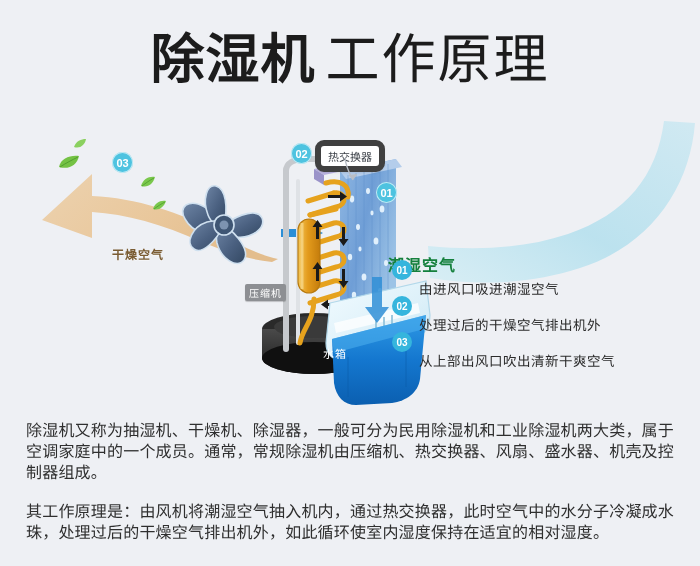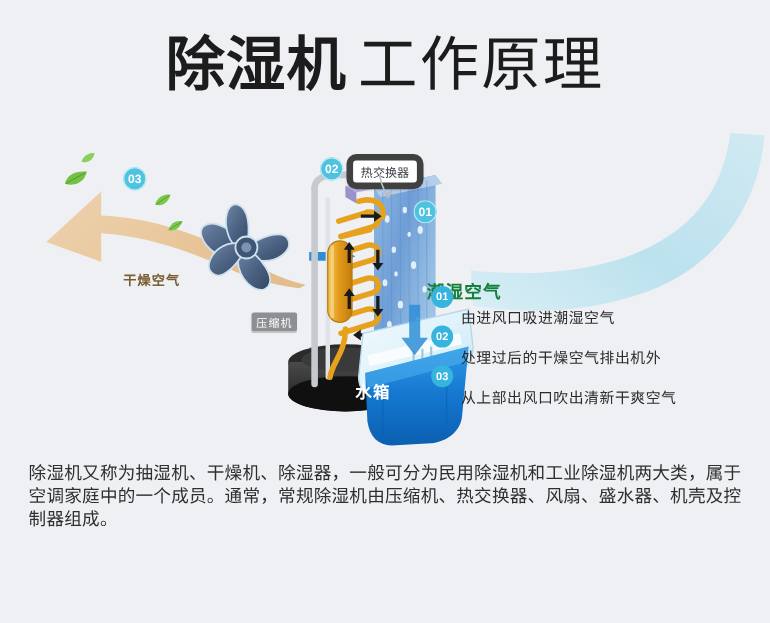--- a/index.html
+++ b/index.html
@@ -67,28 +67,28 @@
     padding:2px 7px;font-size:11px;color:#3a3f46;white-space:nowrap;
     box-shadow:0 1px 2px rgba(0,0,0,.08);
   }
   .callout-tail{
     position:absolute;left:343px;top:40px;width:14px;height:24px;
   }
 
   
   .machine{position:absolute;left:230px;top:35px;width:220px;height:255px;}
   .compressor-label{
-    position:absolute;left:229px;top:166px;
+    position:absolute;left:245px;top:166px;
     background:#8d8f93;color:#ffffff;font-size:10px;
     padding:1px 4px;border-radius:2px;letter-spacing:1px;
     box-shadow:0 1px 1px rgba(0,0,0,.2);
   }
   .tank-label{
     position:absolute;left:323px;top:227px;
-    color:#ffffff;font-size:15px;letter-spacing:1px;font-weight:bold;
+    color:#ffffff;font-size:11px;letter-spacing:1px;font-weight:normal;
   }
 
   
   .steps{position:absolute;left:392px;top:252px;width:290px;}
   .step{display:flex;align-items:center;height:36px;}
   .step .s-badge{
     flex:0 0 auto;
     width:20px;height:20px;border-radius:50%;
     background:#35b5dd;color:#fff;font-size:10px;font-weight:bold;
     display:flex;align-items:center;justify-content:center;
@@ -318,15 +318,16 @@
       <span class="s-text">处理过后的干燥空气排出机外</span>
     </div>
     <div class="step">
       <span class="s-badge">03</span>
       <span class="s-text">从上部出风口吹出清新干爽空气</span>
     </div>
   </div>
 
   <div class="body-copy">
     <p class="para">除湿机又称为抽湿机、干燥机、除湿器，一般可分为民用除湿机和工业除湿机两大类，属于空调家庭中的一个成员。通常，常规除湿机由压缩机、热交换器、风扇、盛水器、机壳及控制器组成。</p>
+    <p class="para">其工作原理是：由风机将潮湿空气抽入机内，通过热交换器，此时空气中的水分子冷凝成水珠，处理过后的干燥空气排出机外，如此循环使室内湿度保持在适宜的相对湿度。</p>
   </div>
 
 </div>
 
 </body></html>

